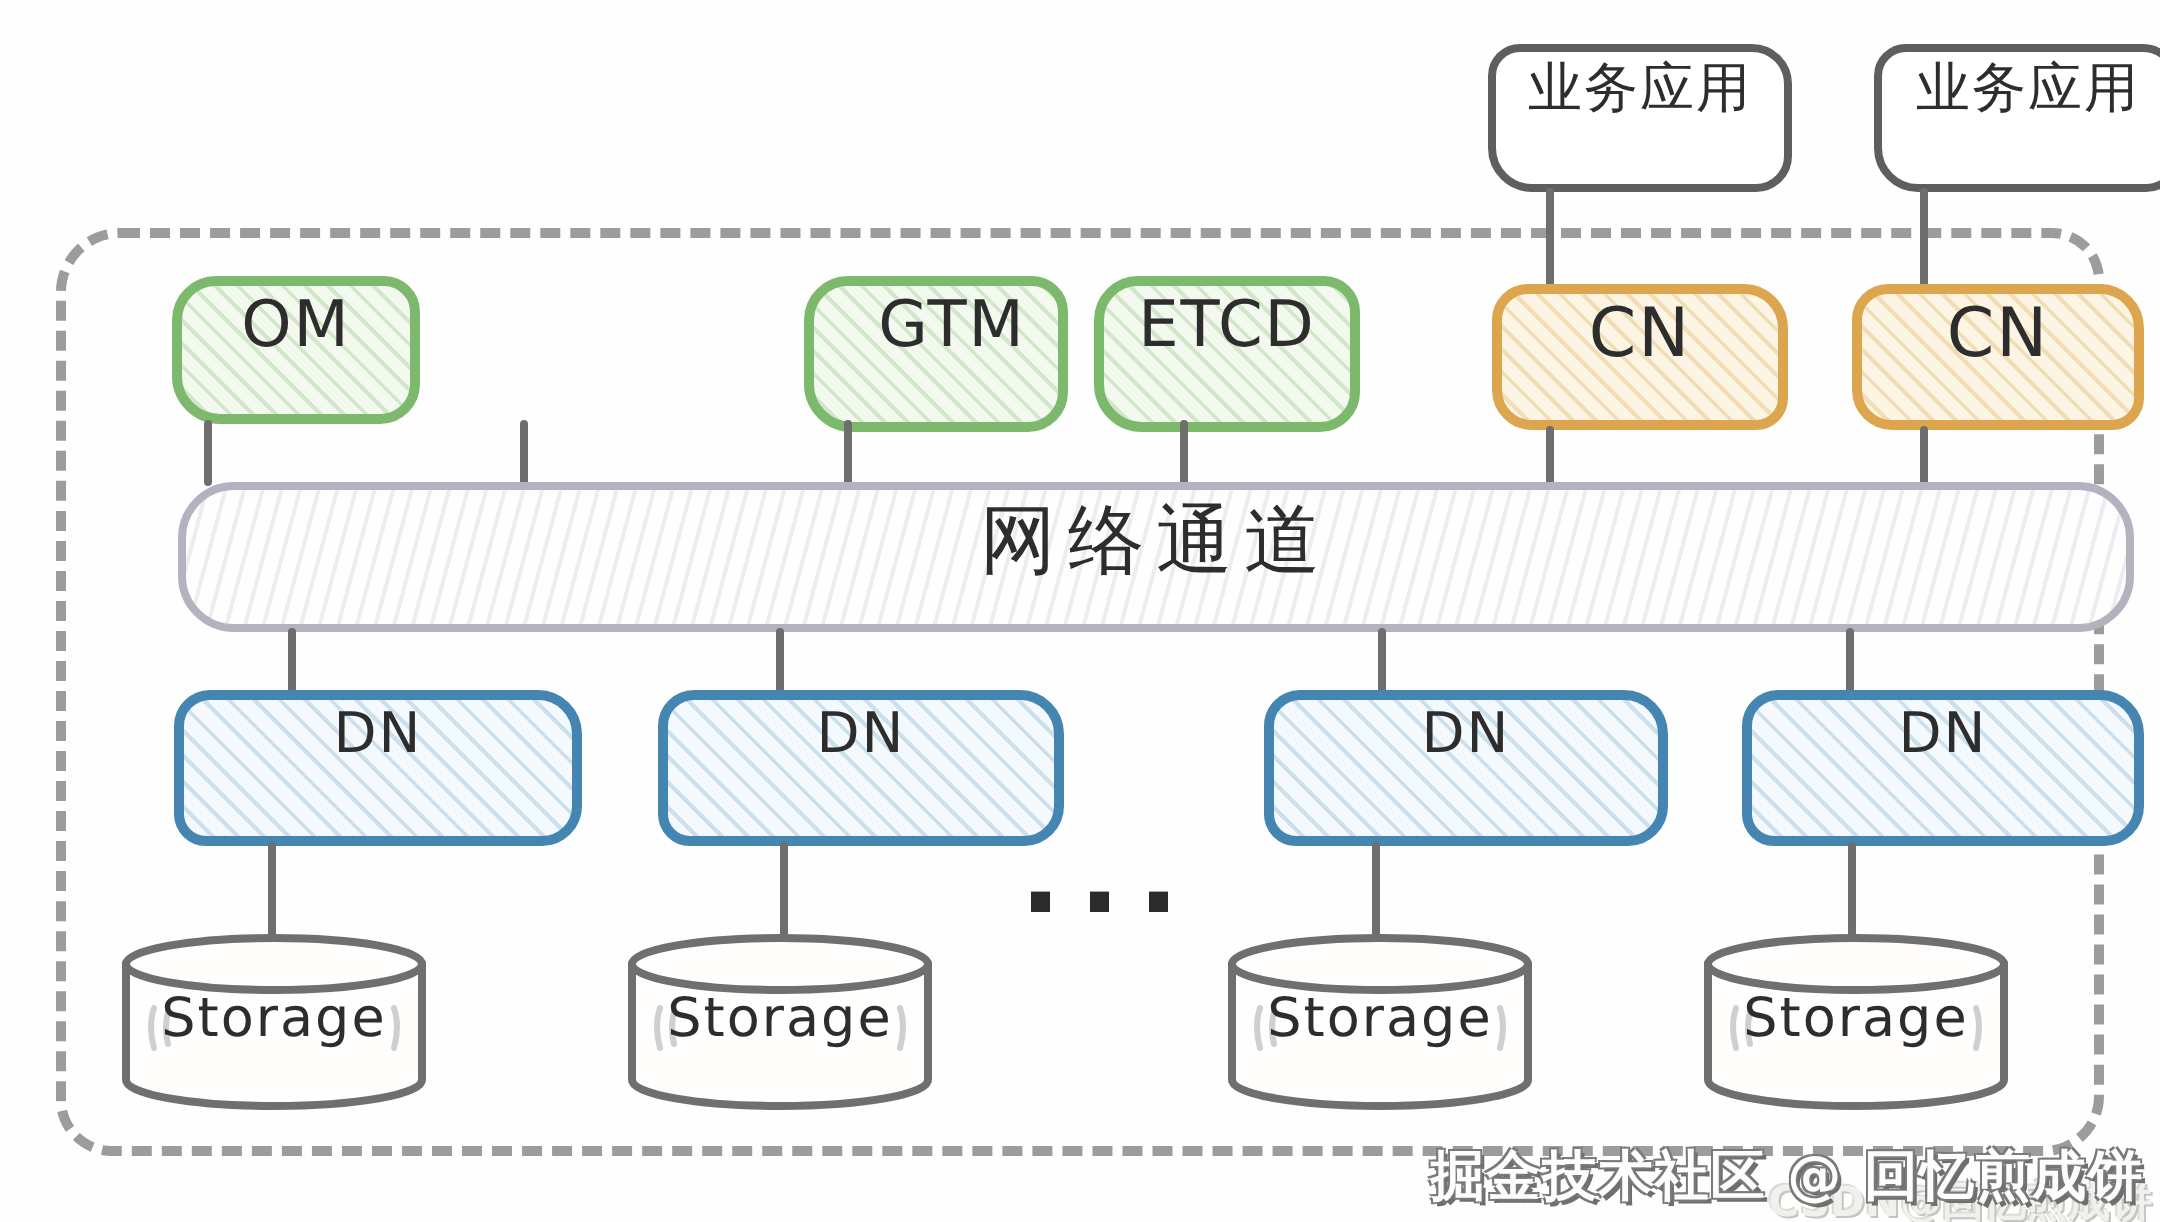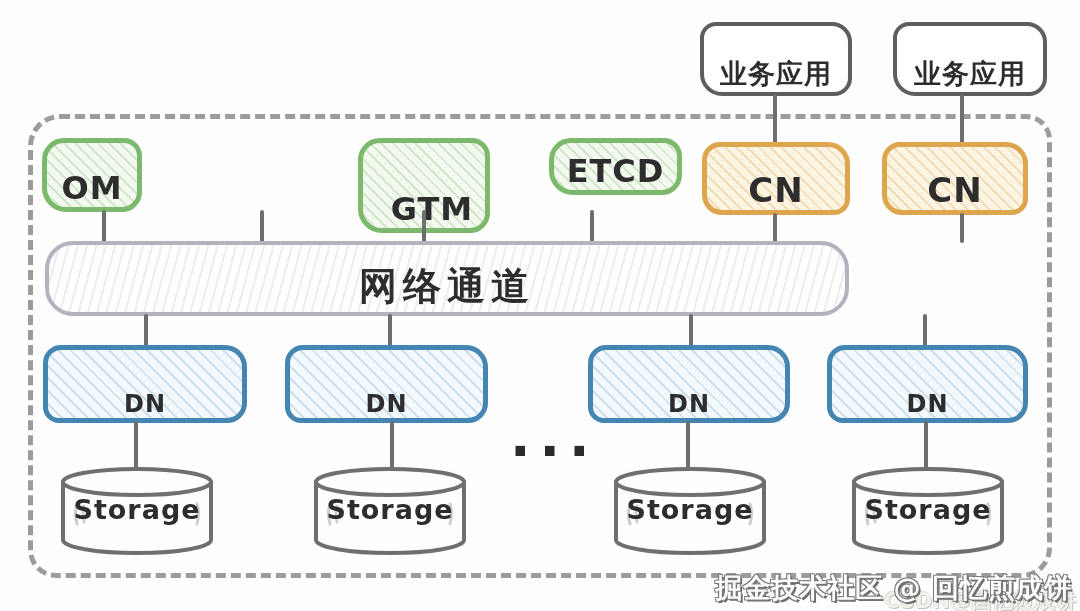--- a/index.html
+++ b/index.html
@@ -15,23 +15,24 @@
   
   .boundary {
     position: absolute;
     left: 28px; top: 114px; width: 1024px; height: 464px;
     border: 5px dashed #9c9c9c;
     border-radius: 32px 26px 30px 28px;
   }
   
   .box {
     position: absolute;
-    display: flex; align-items: flex-end; justify-content: center;
-    font-weight: bold;
+    display: flex; align-items: flex-start; justify-content: center;
+    font-weight: normal;
     letter-spacing: 1px;
+    margin-left: 44px;
   }
   .app {
     border: 4px solid #5e5e5e;
     border-radius: 16px 20px 18px 22px;
     background: #ffffff;
     font-size: 27px;
   }
   .green {
     border: 5px solid #7cb96d;
     border-radius: 22px 18px 20px 24px;
@@ -44,21 +45,21 @@
     border-radius: 18px 22px 16px 20px;
     background-color: #fdf5e3;
     background-image: repeating-linear-gradient(45deg, rgba(221,166,78,0.30) 0px, rgba(221,166,78,0.30) 2px, transparent 2px, transparent 8px);
     font-size: 34px;
   }
   .blue {
     border: 5px solid #4585b2;
     border-radius: 18px 22px 20px 16px;
     background-color: #f3f9fd;
     background-image: repeating-linear-gradient(45deg, rgba(69,133,178,0.22) 0px, rgba(69,133,178,0.22) 2px, transparent 2px, transparent 9px);
-    font-size: 24px;
+    font-size: 28px;
   }
   .bar {
     border: 4px solid #b3b3bf;
     border-radius: 28px;
     background-color: #fefefe;
     background-image: repeating-linear-gradient(105deg, rgba(150,150,165,0.16) 0px, rgba(150,150,165,0.16) 2px, transparent 2px, transparent 9px);
     font-size: 38px;
     letter-spacing: 6px;
   }
   .line {
@@ -70,21 +71,21 @@
   .storage {
     position: absolute;
     width: 160px; height: 96px;
   }
   .storage svg { position: absolute; left: 0; top: 0; }
   .storage-label {
     position: absolute;
     left: 0; top: 30px; width: 100%;
     text-align: center;
     font-size: 27px;
-    font-weight: bold;
+    font-weight: normal;
     letter-spacing: 1px;
   }
   .dots {
     position: absolute;
     left: 510px; top: 406px;
     font-size: 54px;
     font-weight: bold;
     letter-spacing: 9px;
     color: #2b2b2b;
   }
@@ -120,45 +121,45 @@
   </div>
   <div class="box app" style="left:893px; top:22px; width:154px; height:74px;">
     <span>业务应用</span>
   </div>
 
   <div class="boundary"></div>
 
   <div class="line" style="left:773px; top:94px; height:50px;"></div>
   <div class="line" style="left:960px; top:94px; height:50px;"></div>
 
-  <div class="box green" style="left:42px; top:138px; width:100px; height:74px;">
+  <div class="box green" style="left:42px; top:138px; width:124px; height:74px;">
     <span>OM</span>
   </div>
-  <div class="box green" style="left:358px; top:138px; width:132px; height:95px;padding-left:16px;">
+  <div class="box green" style="left:358px; top:138px; width:132px; height:78px;padding-left:16px;">
     <span>GTM</span>
   </div>
-  <div class="box green" style="left:549px; top:138px; width:133px; height:57px;">
+  <div class="box green" style="left:503px; top:138px; width:133px; height:78px;">
     <span>ETCD</span>
   </div>
 
   <div class="box orange" style="left:702px; top:142px; width:148px; height:73px;">
     <span>CN</span>
   </div>
   <div class="box orange" style="left:882px; top:142px; width:146px; height:73px;">
     <span>CN</span>
   </div>
 
   <div class="line" style="left:102px; top:210px; height:33px;"></div>
   <div class="line" style="left:260px; top:210px; height:33px;"></div>
   <div class="line" style="left:422px; top:210px; height:33px;"></div>
   <div class="line" style="left:590px; top:210px; height:33px;"></div>
   <div class="line" style="left:773px; top:213px; height:30px;"></div>
   <div class="line" style="left:960px; top:213px; height:30px;"></div>
 
-  <div class="box bar" style="left:45px; top:241px; width:804px; height:75px;">
+  <div class="box bar" style="left:45px; top:241px; width:978px; height:75px;">
     <span>网络通道</span>
   </div>
 
   <div class="line" style="left:144px; top:314px; height:33px;"></div>
   <div class="line" style="left:388px; top:314px; height:33px;"></div>
   <div class="line" style="left:689px; top:314px; height:33px;"></div>
   <div class="line" style="left:923px; top:314px; height:33px;"></div>
 
   <div class="box blue" style="left:43px; top:345px; width:204px; height:78px;">
     <span>DN</span>

